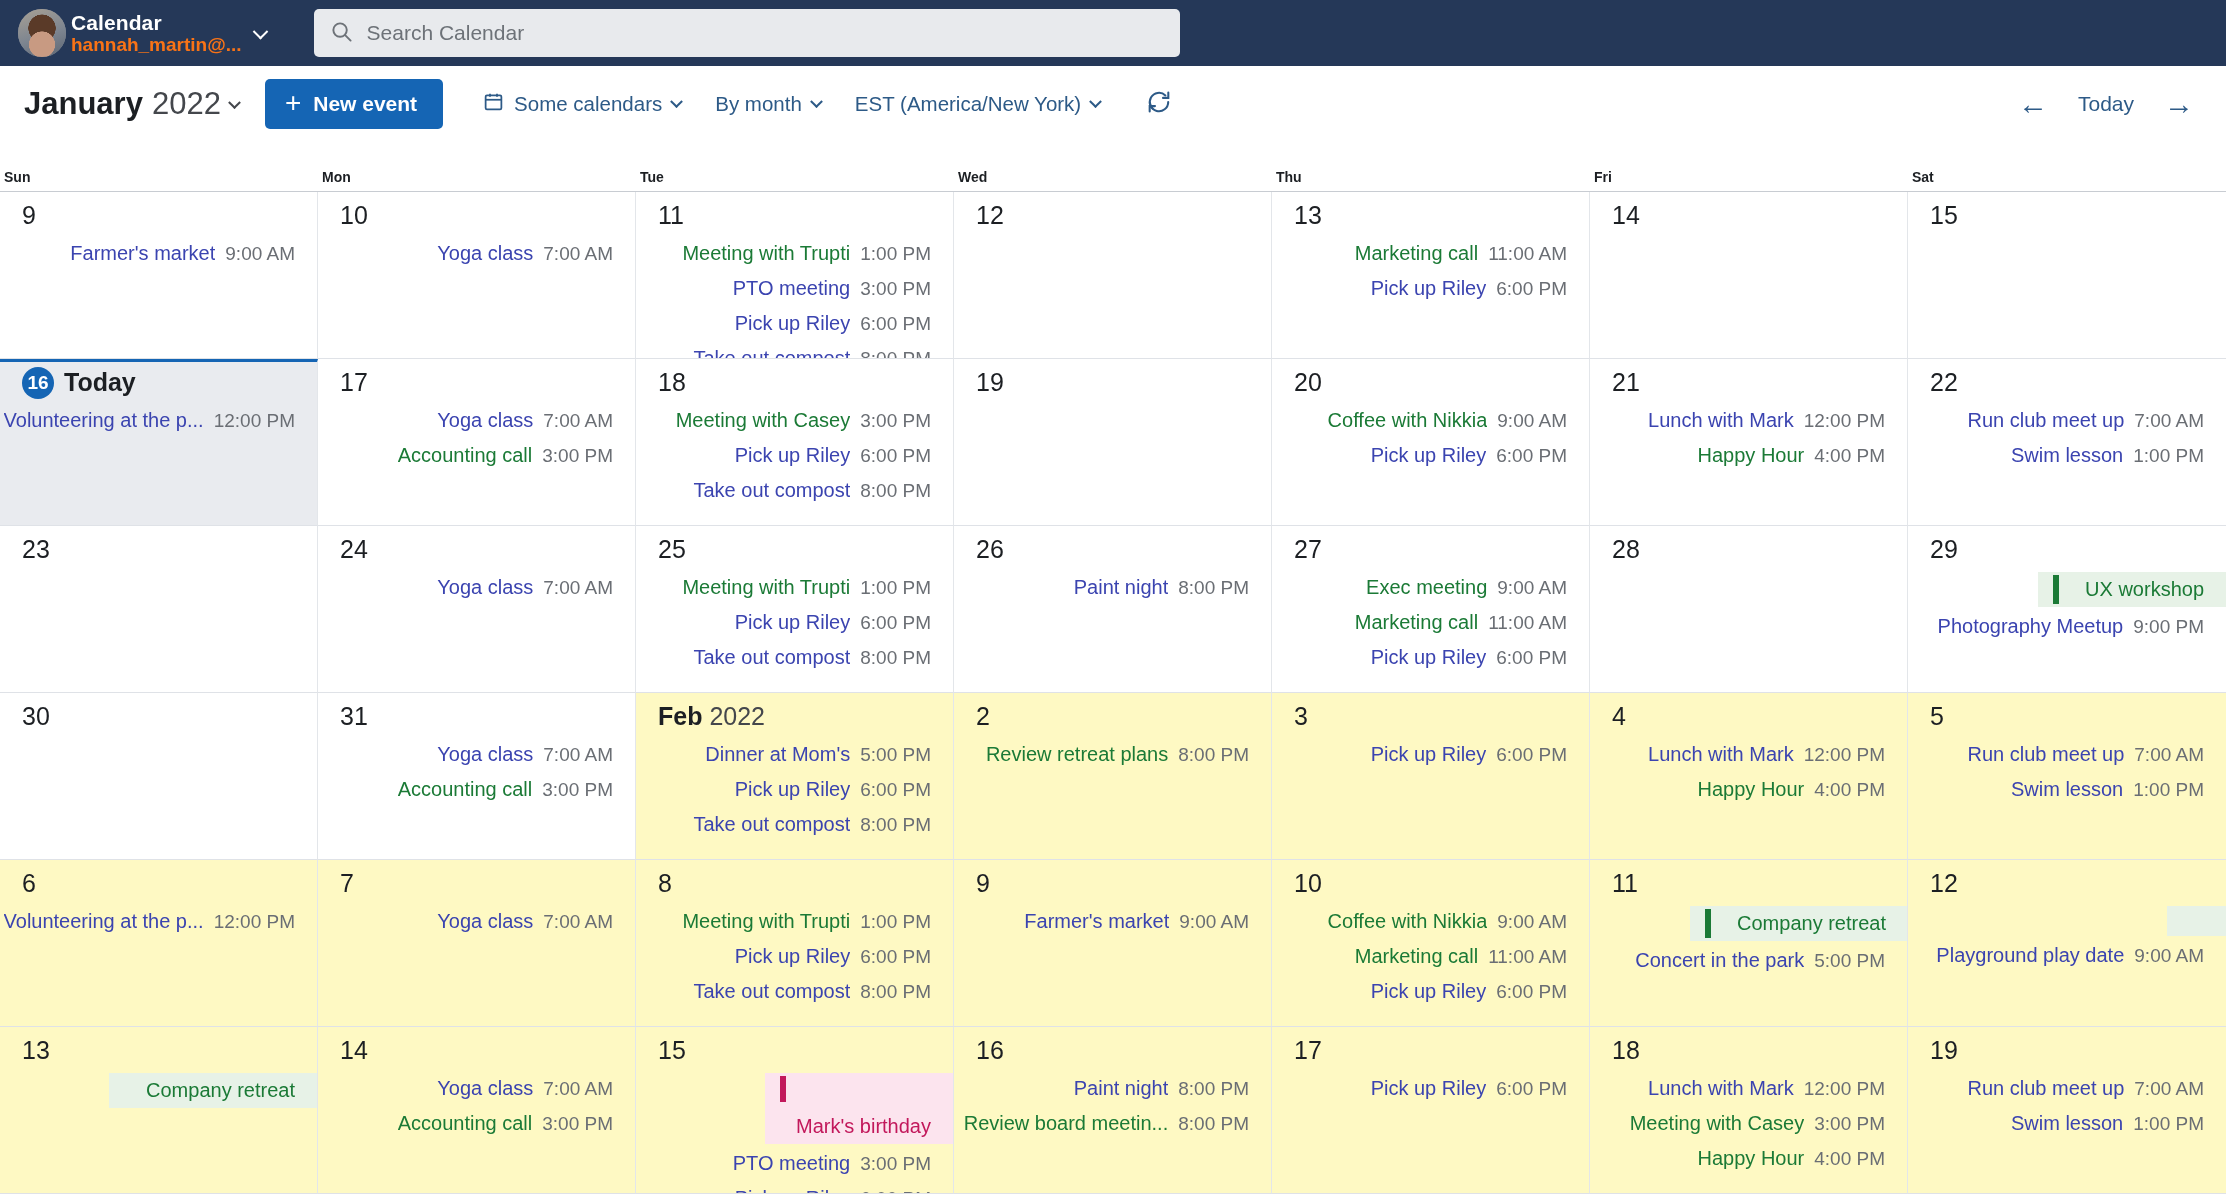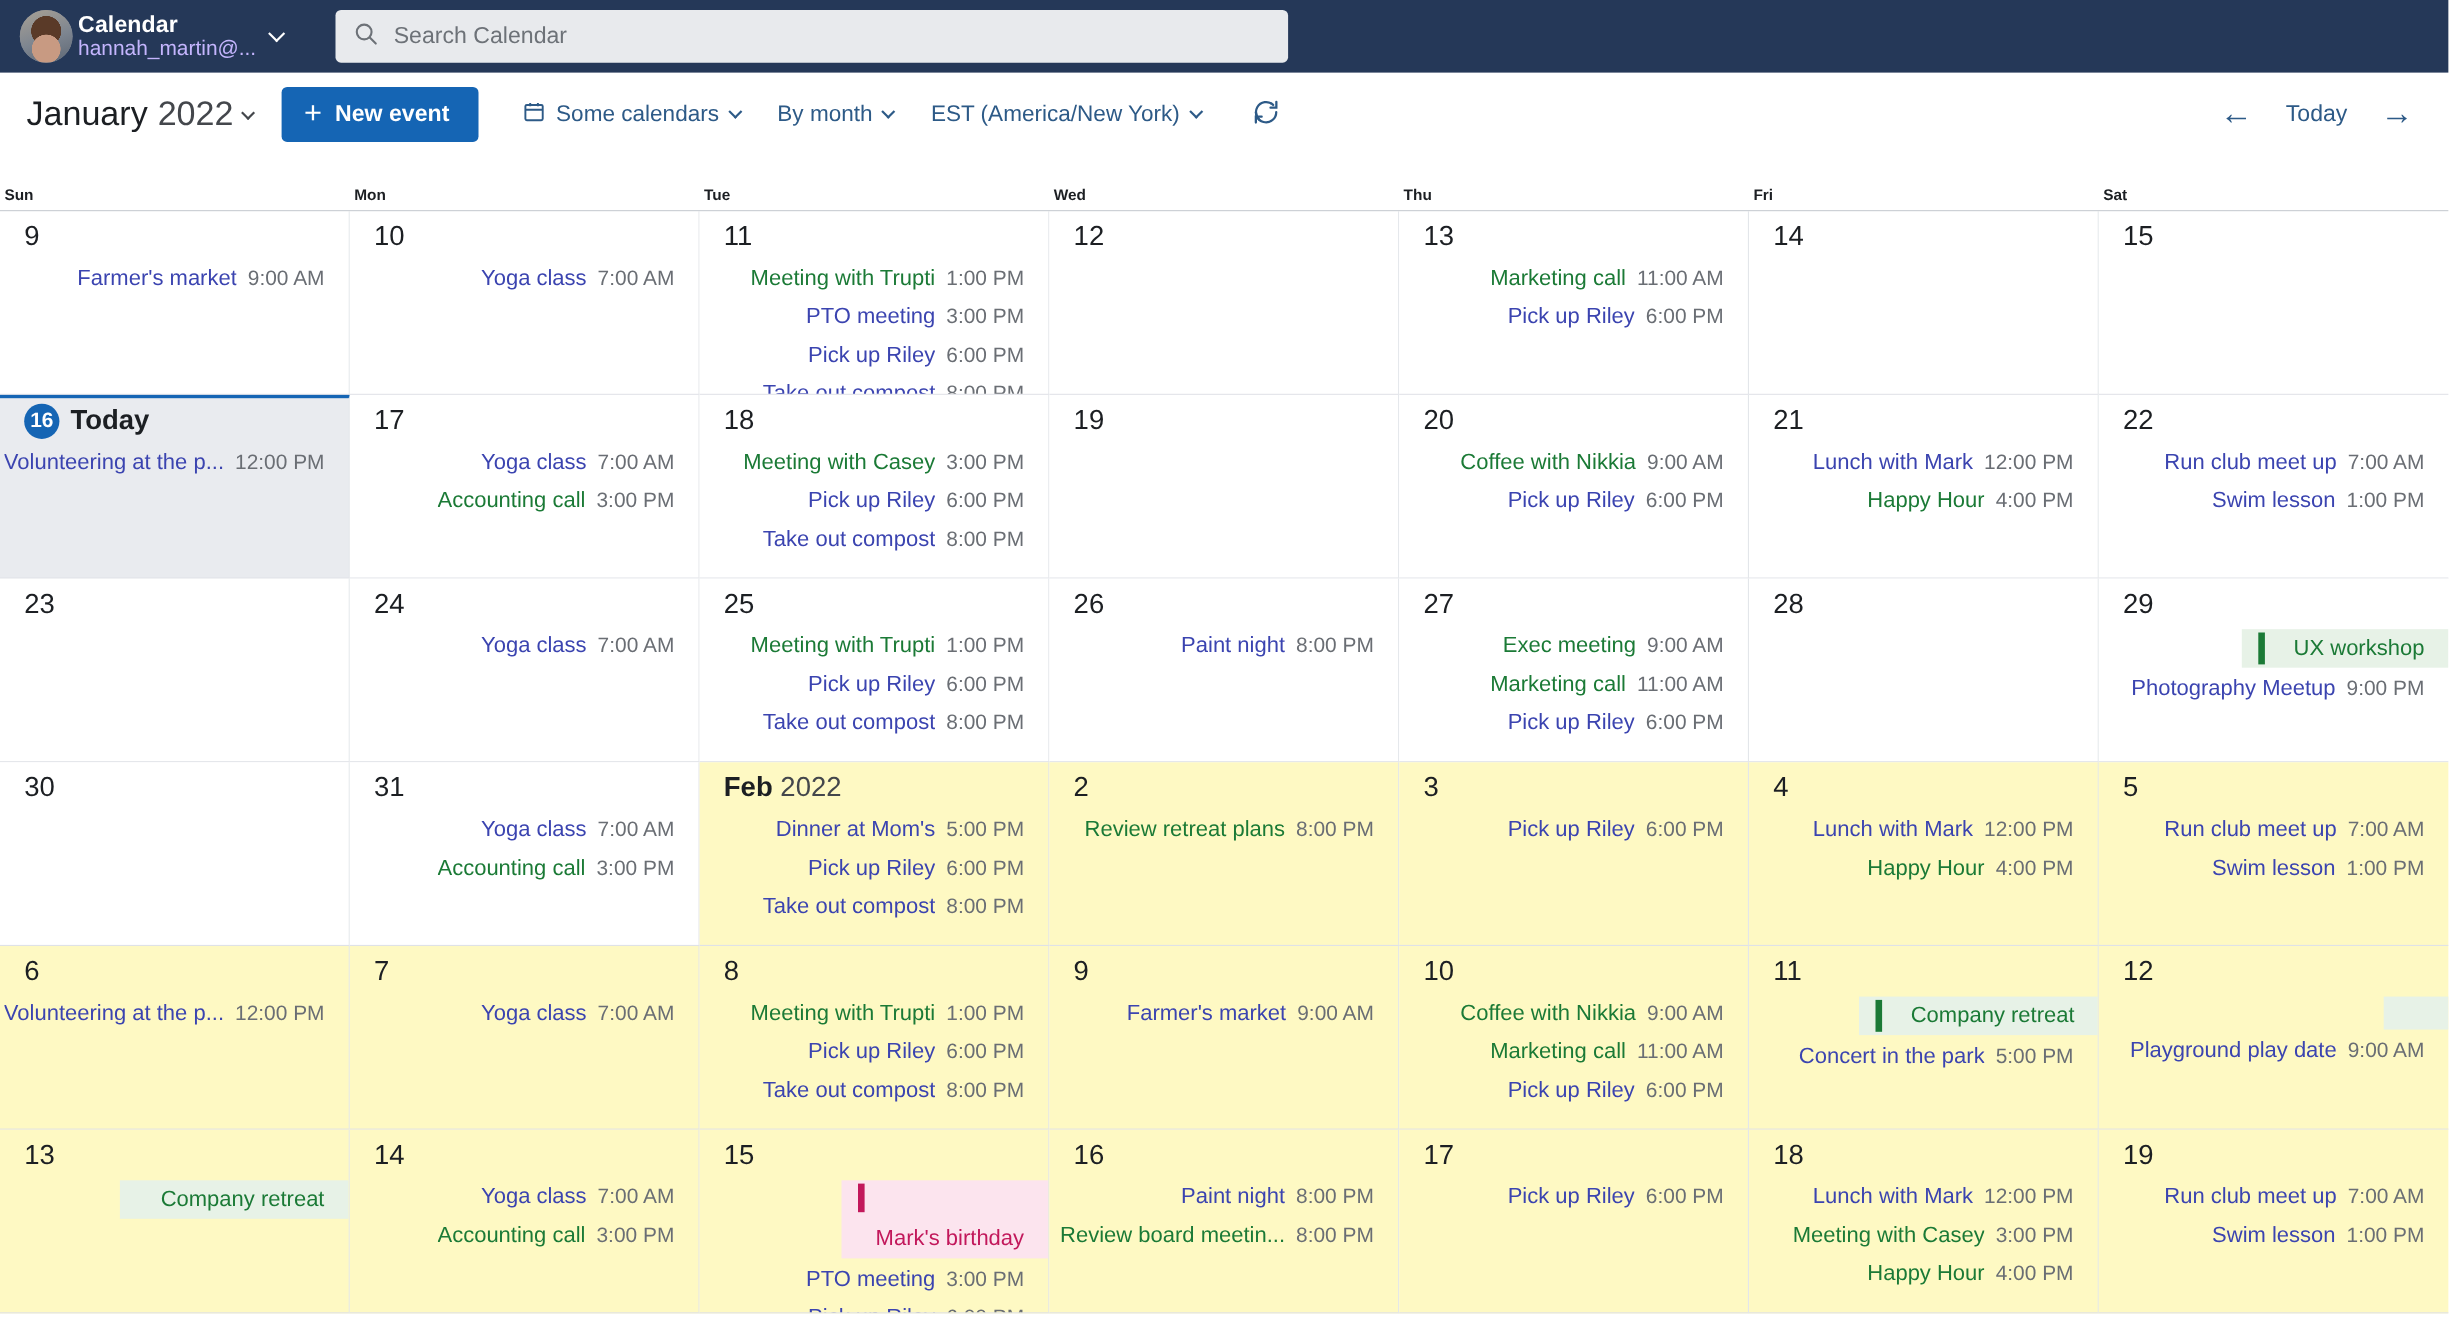--- a/index.html
+++ b/index.html
@@ -40,21 +40,21 @@
     background:
       radial-gradient(circle at 50% 74%, #c89a82 0 30%, rgba(0,0,0,0) 31%),
       radial-gradient(circle at 50% 40%, #5a3a28 0 36%, rgba(0,0,0,0) 37%),
       linear-gradient(160deg, #a9a195 0%, #7d8590 55%, #5d6673 100%);
   }
   #acct-text { line-height: 1.12; }
   #acct-title {
     color: #ffffff; font-size: 21px; font-weight: bold; letter-spacing: .1px;
   }
   #acct-email {
-    color: #c4b5fd; font-size: 19px; font-weight: normal;
+    color: #f97316; font-size: 19px; font-weight: bold;
   }
   #acct-caret {
     color: #ffffff; font-size: 20px; margin-left: 8px; line-height: 1;
     align-self: center;
   }
   .caret {
     display: inline-block;
     width: 11px; height: 11px;
     border-right: 2.2px solid currentColor;
     border-bottom: 2.2px solid currentColor;
@@ -84,21 +84,21 @@
     display: flex;
     align-items: center;
     padding: 0 24px 0 24px;
     position: relative;
     z-index: 30;
   }
   #monthsel {
     display: flex; align-items: baseline; gap: 9px;
     cursor: pointer; margin-right: 26px;
   }
-  #month-name { font-size: 31px; font-weight: normal; color: #1c1f23; }
+  #month-name { font-size: 31px; font-weight: bold; color: #1c1f23; }
   #month-year { font-size: 31px; font-weight: normal; color: #44474c; }
   #month-caret { color: #44474c; font-size: 16px; position: relative; top: -4px; }
   #month-caret .caret { width: 9px; height: 9px; border-width: 2px; }
 
   #newevent {
     background: #1565b4;
     color: #fff;
     border: none;
     height: 50px;
     padding: 0 26px 0 20px;

